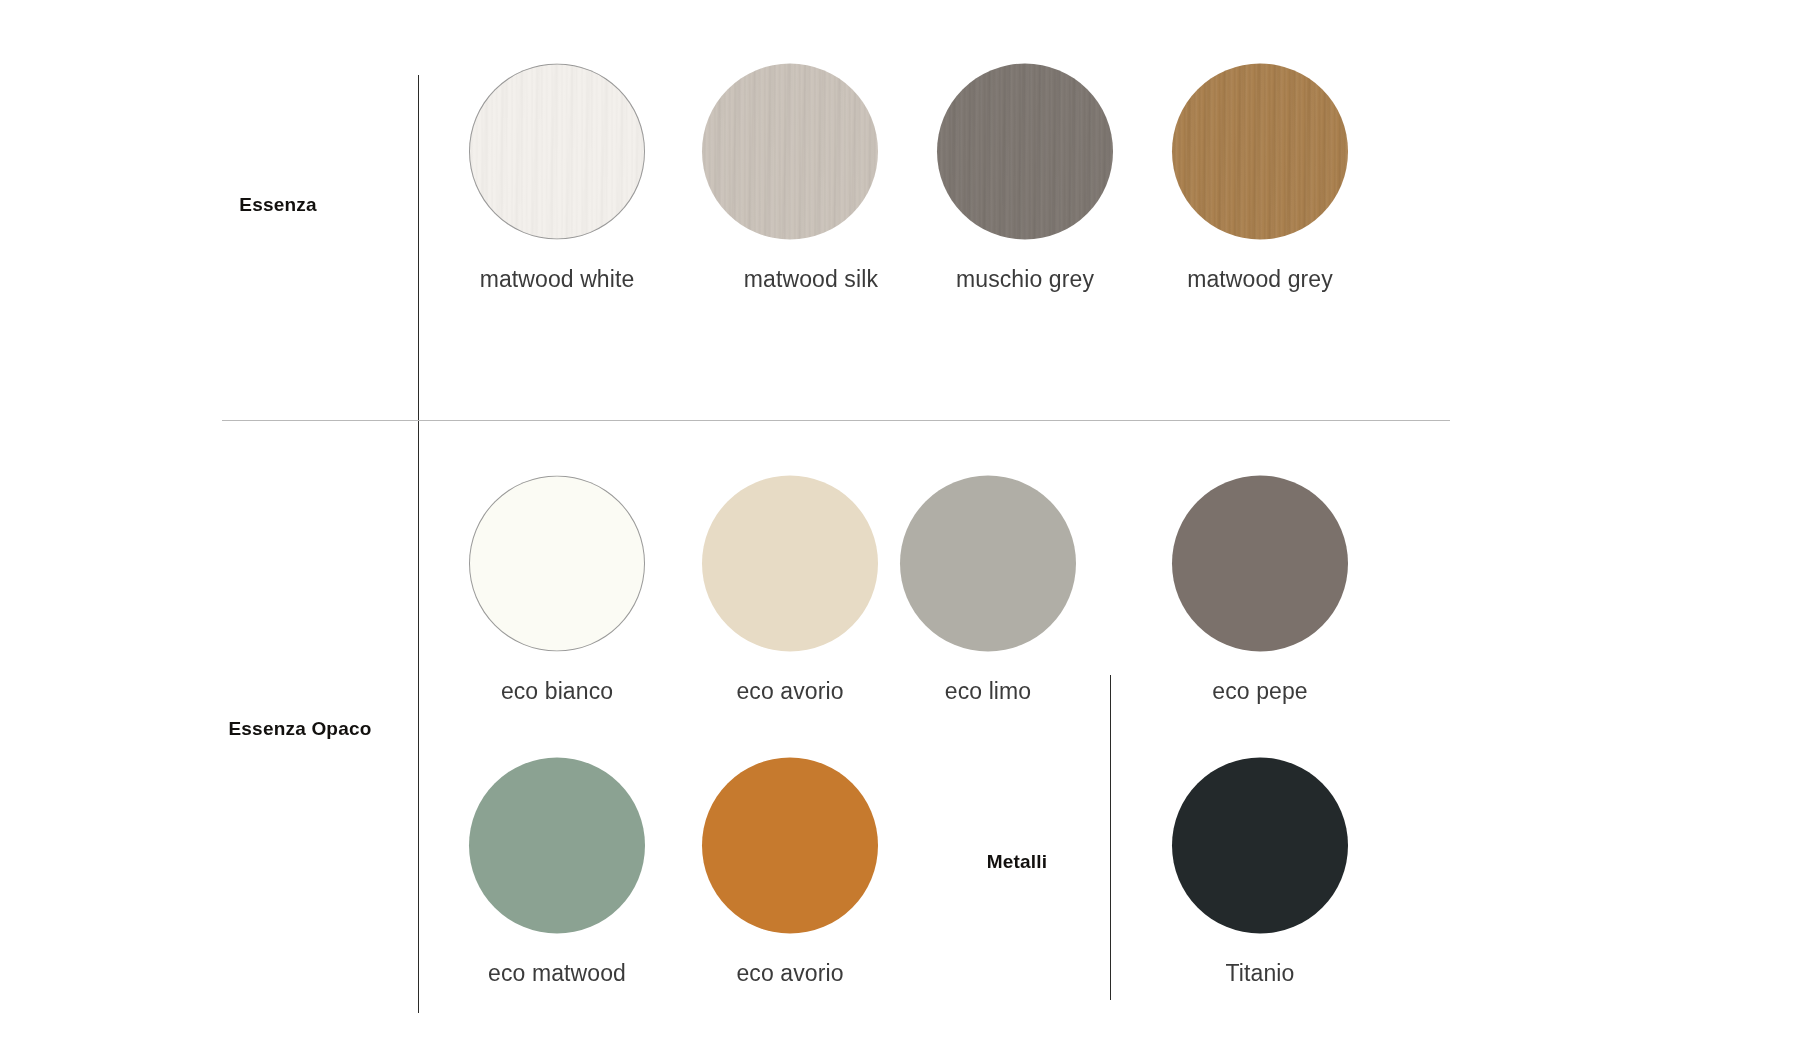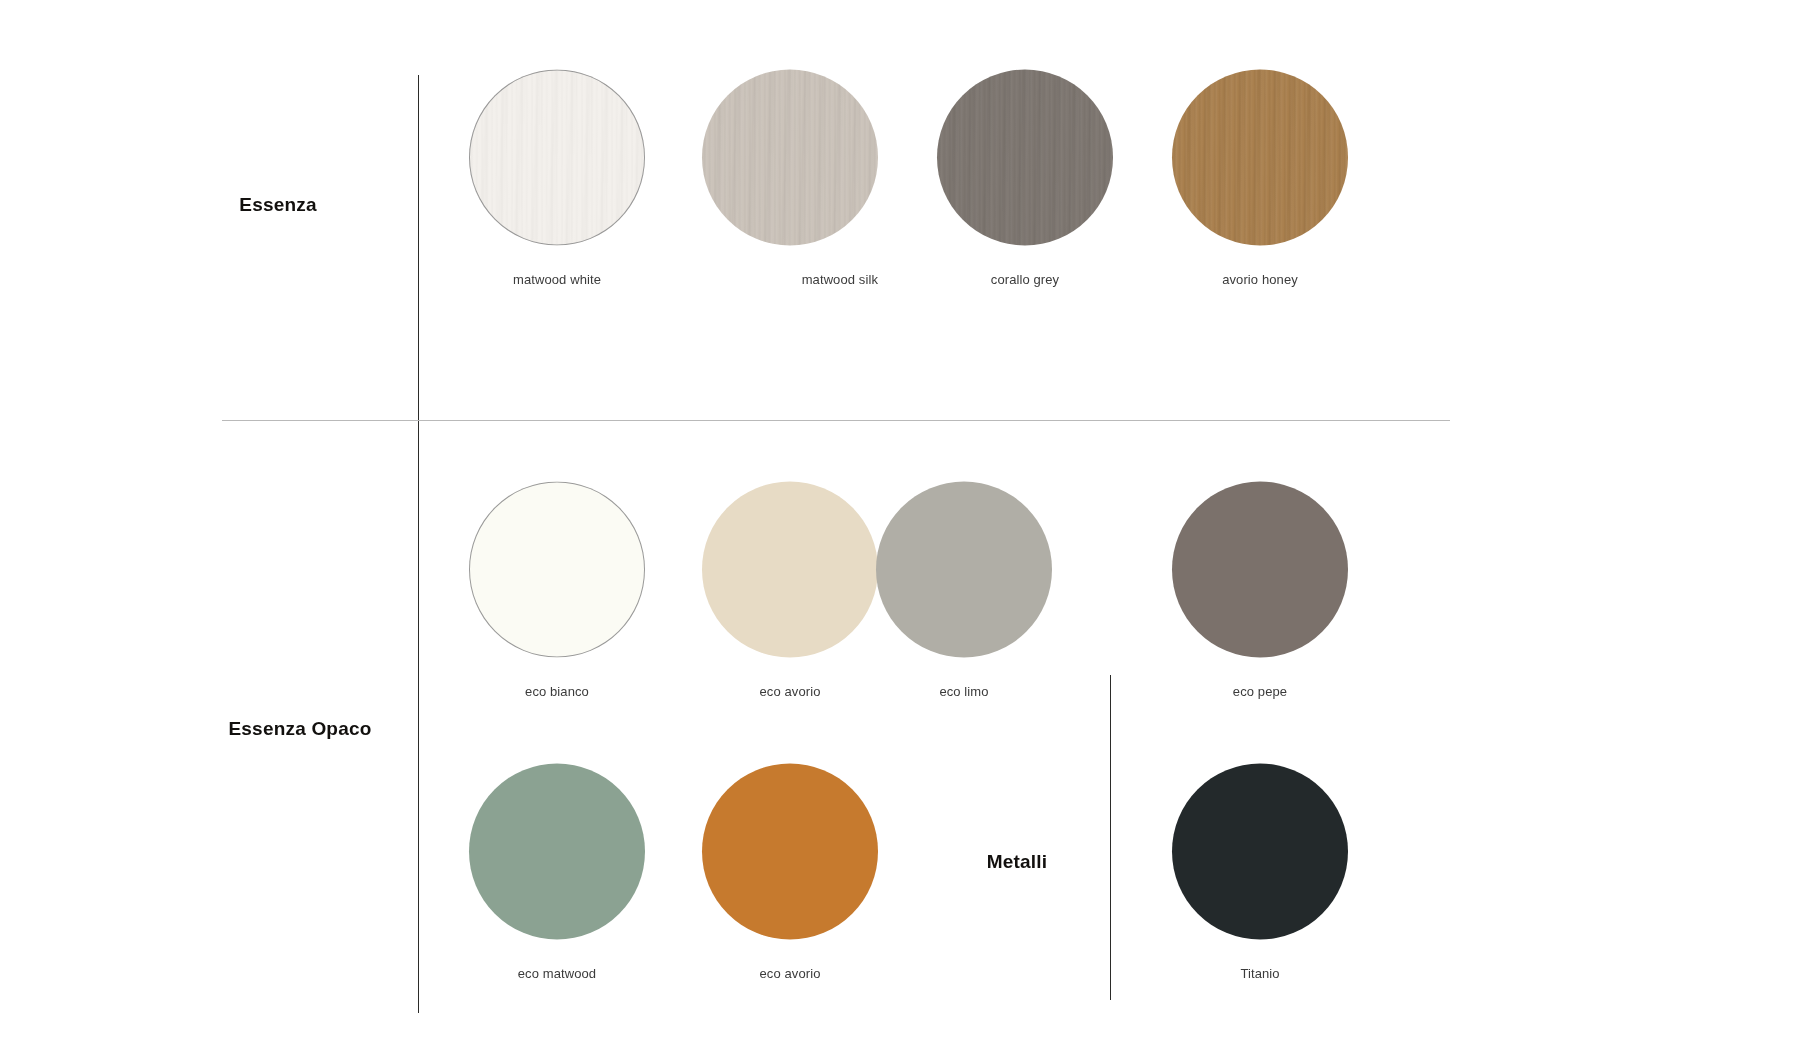--- a/index.html
+++ b/index.html
@@ -68,21 +68,21 @@
     position: relative;
     overflow: hidden;
     background-repeat: repeat;
   }
   .disc.bordered {
     box-shadow: inset 0 0 0 1px #9a9a9a;
   }
   .sw-label {
     margin-top: 26px;
     font-family: "Liberation Sans", sans-serif;
-    font-size: 13px;
+    font-size: 23px;
     font-weight: normal;
     color: #3b3b3b;
     white-space: nowrap;
     letter-spacing: 0.1px;
   }
 
   
   .grain {
     position: absolute;
     inset: -10%;
@@ -131,37 +131,37 @@
       <div class="swatch" style="left: 790px; top: 178px; text-align: right;">
         <div class="disc" style="background: rgb(203, 195, 186);">
           <div class="grain"></div>
         </div>
         <div class="sw-label">matwood silk</div>
       </div>
       <div class="swatch" style="left: 1025px; top: 178px;">
         <div class="disc" style="background: rgb(125, 118, 112);">
           <div class="grain"></div>
         </div>
-        <div class="sw-label">corallo grey</div>
+        <div class="sw-label">muschio grey</div>
       </div>
       <div class="swatch" style="left: 1260px; top: 178px;">
         <div class="disc" style="background: rgb(169, 127, 77);">
           <div class="grain strong"></div>
         </div>
-        <div class="sw-label">avorio honey</div>
+        <div class="sw-label">matwood grey</div>
       </div>
       <div class="swatch" style="left: 557px; top: 590px;">
         <div class="disc bordered" style="background: rgb(251, 251, 244);"></div>
         <div class="sw-label">eco bianco</div>
       </div>
       <div class="swatch" style="left: 790px; top: 590px;">
         <div class="disc" style="background: rgb(231, 219, 197);"></div>
         <div class="sw-label">eco avorio</div>
       </div>
-      <div class="swatch" style="left: 964px; top: 590px;">
+      <div class="swatch" style="left: 988px; top: 590px;">
         <div class="disc" style="background: rgb(176, 174, 166);"></div>
         <div class="sw-label">eco limo</div>
       </div>
       <div class="swatch" style="left: 1260px; top: 590px;">
         <div class="disc" style="background: rgb(123, 113, 107);"></div>
         <div class="sw-label">eco pepe</div>
       </div>
       <div class="swatch" style="left: 557px; top: 872px;">
         <div class="disc" style="background: rgb(139, 162, 146);"></div>
         <div class="sw-label">eco matwood</div>

